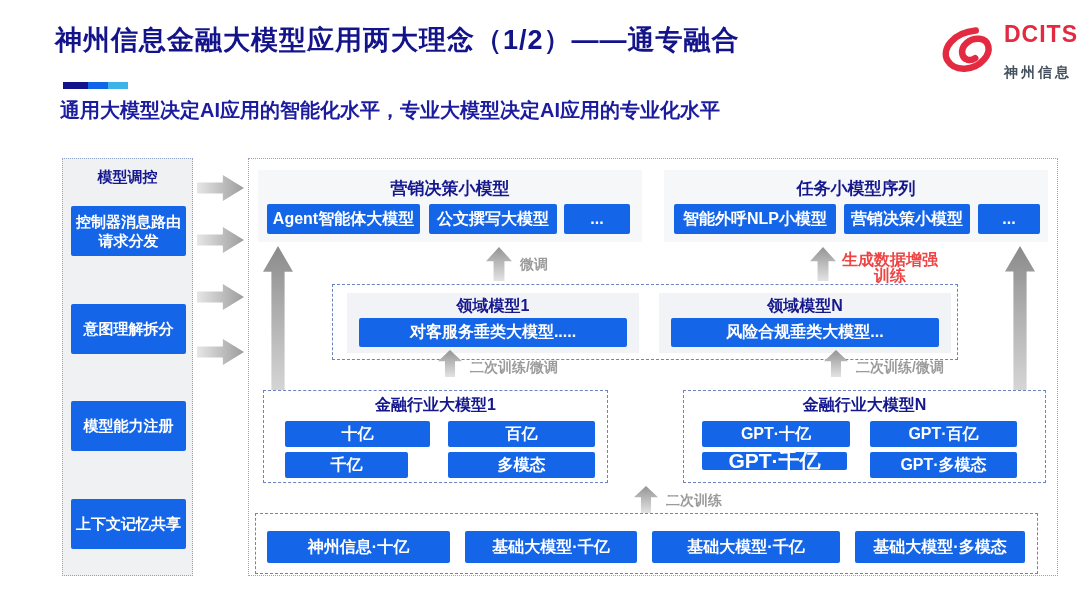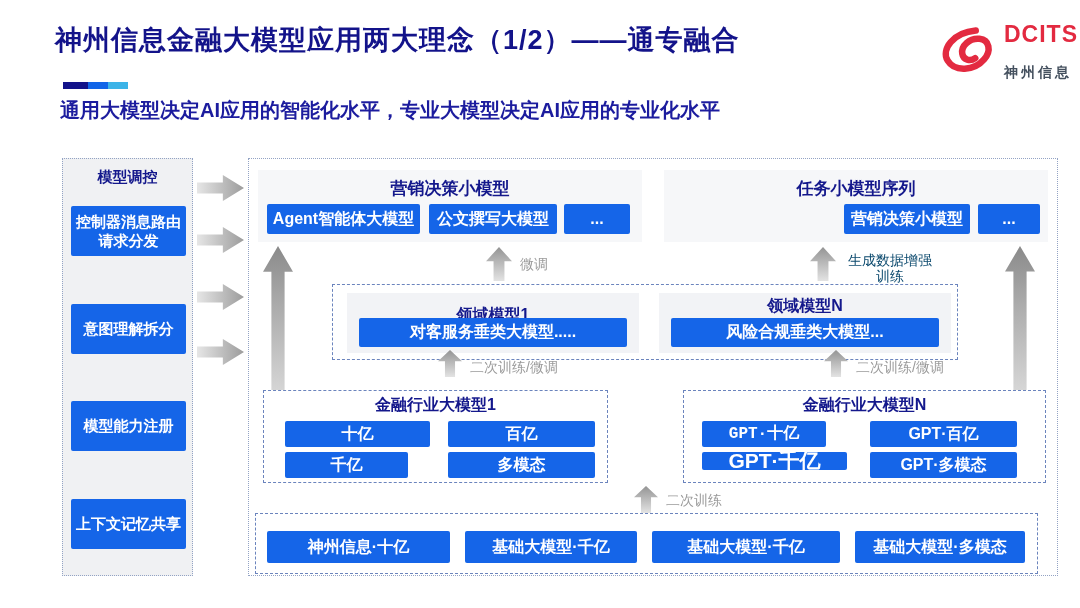--- a/index.html
+++ b/index.html
@@ -23,22 +23,22 @@
   .sidebar{background:#f0f1f3;}
   .dashbox{position:absolute;border:1px dashed #6b84bd;background:#ffffff;box-sizing:border-box;}
 
   .hdr{position:absolute;font-weight:bold;color:#14188c;text-align:center;white-space:nowrap;}
 
   .btn{position:absolute;display:flex;align-items:center;justify-content:center;background:#1565e8;color:#ffffff;font-weight:bold;text-align:center;border-radius:2px;line-height:1.3;box-sizing:border-box;padding:0 4px;}
 
   .panel{position:absolute;background:#f6f7f9;}
   .dpanel{position:absolute;background:#f2f3f6;}
 
-  .glabel{position:absolute;color:#9b9b9b;font-weight:normal;font-size:14px;white-space:nowrap;}
-  .glabel2{position:absolute;color:#0c4a6e;font-weight:normal;font-size:14px;text-align:center;line-height:16px;}
+  .glabel{position:absolute;color:#9b9b9b;font-weight:bold;font-size:14px;white-space:nowrap;}
+  .glabel2{position:absolute;color:#ef4444;font-weight:bold;font-size:16px;text-align:center;line-height:16px;}
 
   .arr-r{position:absolute;background:linear-gradient(90deg,#e6e6e6,#9c9c9c);
     clip-path:polygon(0 30%,55% 30%,55% 4%,100% 50%,55% 96%,55% 70%,0 70%);}
   .arr-tall{position:absolute;background:linear-gradient(180deg,#8a8a8a 0%,#ababab 25%,#d9d9d9 65%,#f7f7f7 100%);
     clip-path:polygon(50% 0,100% 11%,72% 11%,72% 100%,28% 100%,28% 11%,0 11%);}
   .arr-up{position:absolute;background:linear-gradient(180deg,#949494,#e3e3e3);
     clip-path:polygon(50% 0,100% 42%,71% 42%,71% 100%,29% 100%,29% 42%,0 42%);}
 </style>
 </head>
 <body>
@@ -80,58 +80,59 @@
   <div class="dotbox" style="left:248px;top:158px;width:810px;height:418px;"></div>
 
   <div class="panel" style="left:258px;top:170px;width:384px;height:72px;"></div>
   <div class="hdr" style="left:258px;width:384px;top:177px;font-size:17px;">营销决策小模型</div>
   <div class="btn" style="left:267px;top:204px;width:153px;height:30px;font-size:16px;">Agent智能体大模型</div>
   <div class="btn" style="left:429px;top:204px;width:128px;height:30px;font-size:16px;">公文撰写大模型</div>
   <div class="btn" style="left:564px;top:204px;width:66px;height:30px;font-size:16px;">...</div>
 
   <div class="panel" style="left:664px;top:170px;width:384px;height:72px;"></div>
   <div class="hdr" style="left:664px;width:384px;top:177px;font-size:17px;">任务小模型序列</div>
+  <div class="btn" style="left:674px;top:204px;width:162px;height:30px;font-size:16px;">智能外呼NLP小模型</div>
   <div class="btn" style="left:844px;top:204px;width:126px;height:30px;font-size:16px;">营销决策小模型</div>
   <div class="btn" style="left:978px;top:204px;width:62px;height:30px;font-size:16px;">...</div>
 
   <div class="arr-tall" style="left:263px;top:246px;width:30px;height:235px;"></div>
   <div class="arr-tall" style="left:1005px;top:246px;width:30px;height:232px;"></div>
 
   <div class="arr-up" style="left:486px;top:247px;width:26px;height:34px;"></div>
   <div class="glabel" style="left:520px;top:256px;">微调</div>
 
   <div class="arr-up" style="left:810px;top:247px;width:26px;height:34px;"></div>
   <div class="glabel2" style="left:840px;top:252px;width:100px;">
     <span>生成数据增强</span><br>
     <span>训练</span>
   </div>
 
   <div class="dashbox" style="left:332px;top:284px;width:626px;height:76px;"></div>
   <div class="dpanel" style="left:347px;top:293px;width:292px;height:60px;"></div>
-  <div class="hdr" style="left:347px;width:292px;top:296px;font-size:16px;margin-top:9px;">领域模型1</div>
+  <div class="hdr" style="left:347px;width:292px;top:296px;font-size:16px;">领域模型1</div>
   <div class="btn" style="left:359px;top:318px;width:268px;height:29px;font-size:16px;">对客服务垂类大模型.....</div>
   <div class="dpanel" style="left:659px;top:293px;width:292px;height:60px;"></div>
   <div class="hdr" style="left:659px;width:292px;top:296px;font-size:16px;">领域模型N</div>
   <div class="btn" style="left:671px;top:318px;width:268px;height:29px;font-size:16px;">风险合规垂类大模型...</div>
 
   <div class="arr-up" style="left:438px;top:350px;width:24px;height:27px;"></div>
   <div class="glabel" style="left:470px;top:359px;">二次训练/微调</div>
   <div class="arr-up" style="left:824px;top:350px;width:24px;height:27px;"></div>
   <div class="glabel" style="left:856px;top:359px;">二次训练/微调</div>
 
   <div class="dashbox" style="left:263px;top:390px;width:345px;height:93px;"></div>
   <div class="hdr" style="left:263px;width:345px;top:395px;font-size:16px;">金融行业大模型1</div>
   <div class="btn" style="left:285px;top:421px;width:145px;height:26px;font-size:16px;">十亿</div>
   <div class="btn" style="left:448px;top:421px;width:147px;height:26px;font-size:16px;">百亿</div>
   <div class="btn" style="left:285px;top:452px;width:123px;height:26px;font-size:16px;">千亿</div>
   <div class="btn" style="left:448px;top:452px;width:147px;height:26px;font-size:16px;">多模态</div>
 
   <div class="dashbox" style="left:683px;top:390px;width:363px;height:93px;"></div>
   <div class="hdr" style="left:683px;width:363px;top:395px;font-size:16px;">金融行业大模型N</div>
-  <div class="btn" style="left:702px;top:421px;width:124px;height:26px;font-size:16px;font-family:Liberation Mono, monospace;">GPT·十亿</div>
+  <div class="btn" style="left:702px;top:421px;width:148px;height:26px;font-size:16px;">GPT·十亿</div>
   <div class="btn" style="left:870px;top:421px;width:147px;height:26px;font-size:16px;">GPT·百亿</div>
   <div class="btn" style="left:702px;top:452px;width:145px;height:18px;font-size:21px;">GPT·千亿</div>
   <div class="btn" style="left:870px;top:452px;width:147px;height:26px;font-size:16px;">GPT·多模态</div>
 
   <div class="arr-up" style="left:634px;top:486px;width:24px;height:27px;"></div>
   <div class="glabel" style="left:666px;top:492px;">二次训练</div>
 
   <div class="dashbox" style="left:255px;top:513px;width:783px;height:61px;"></div>
   <div class="btn" style="left:267px;top:531px;width:183px;height:32px;font-size:16px;">神州信息·十亿</div>
   <div class="btn" style="left:465px;top:531px;width:172px;height:32px;font-size:16px;">基础大模型·千亿</div>

